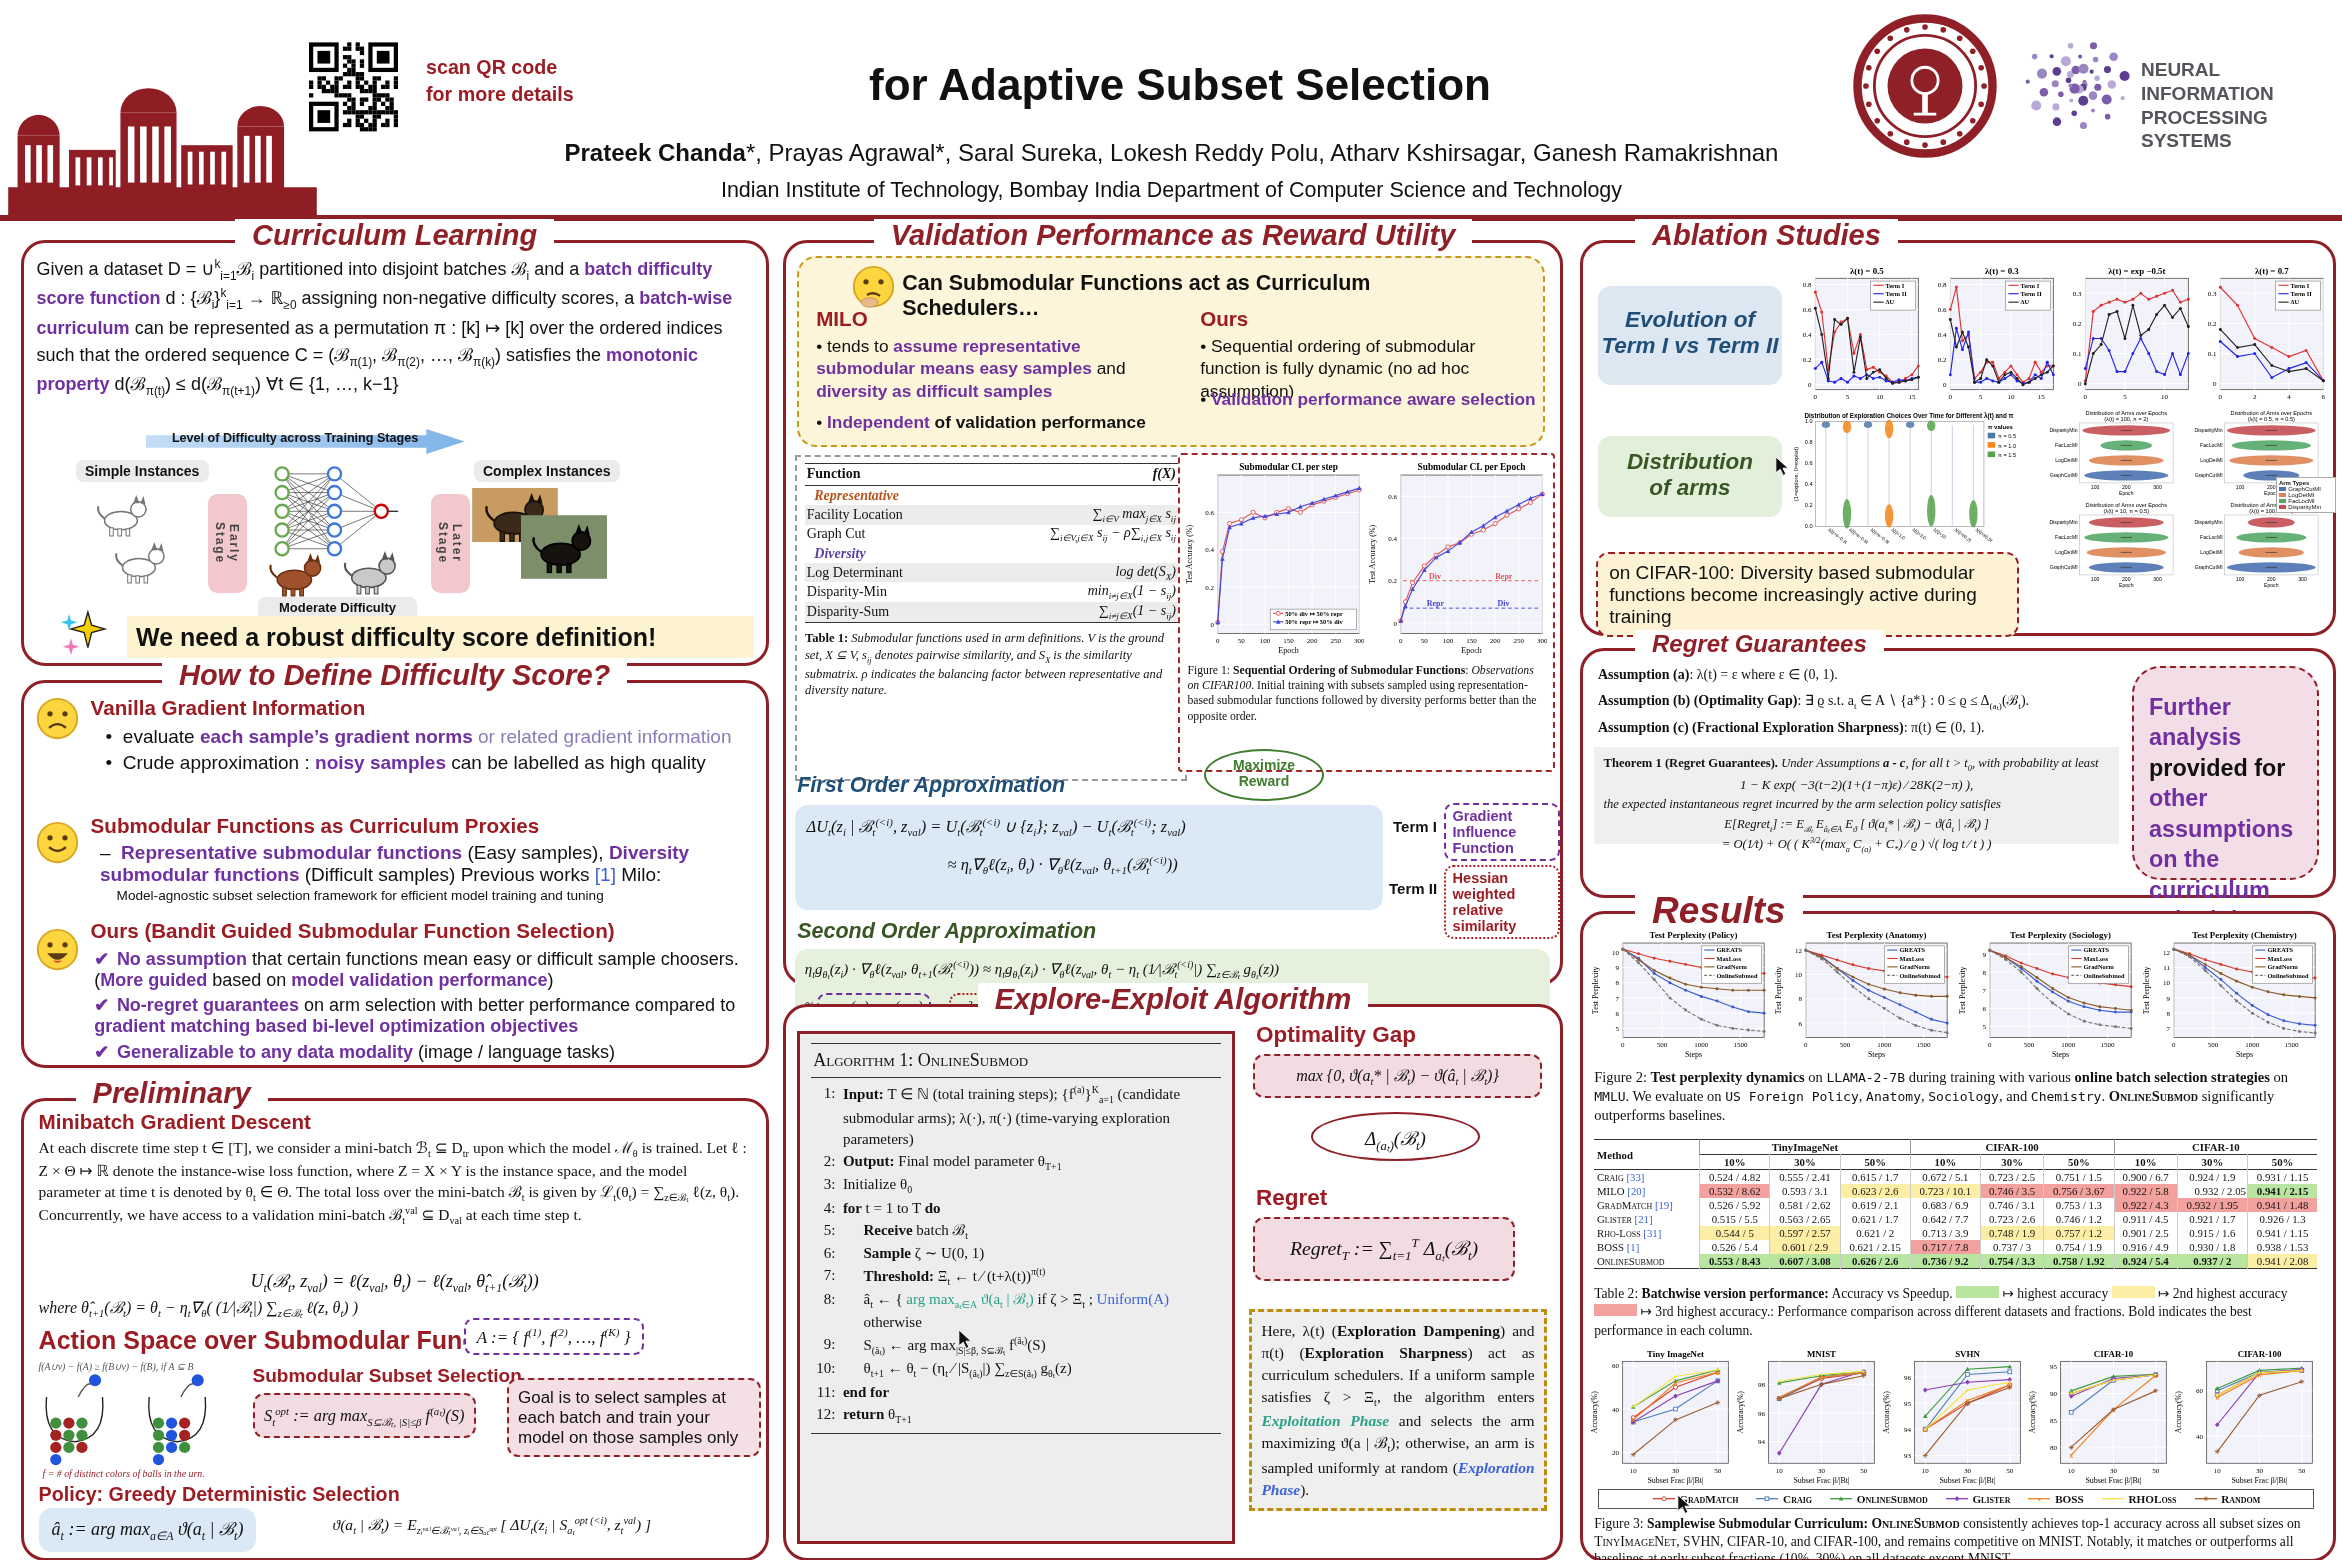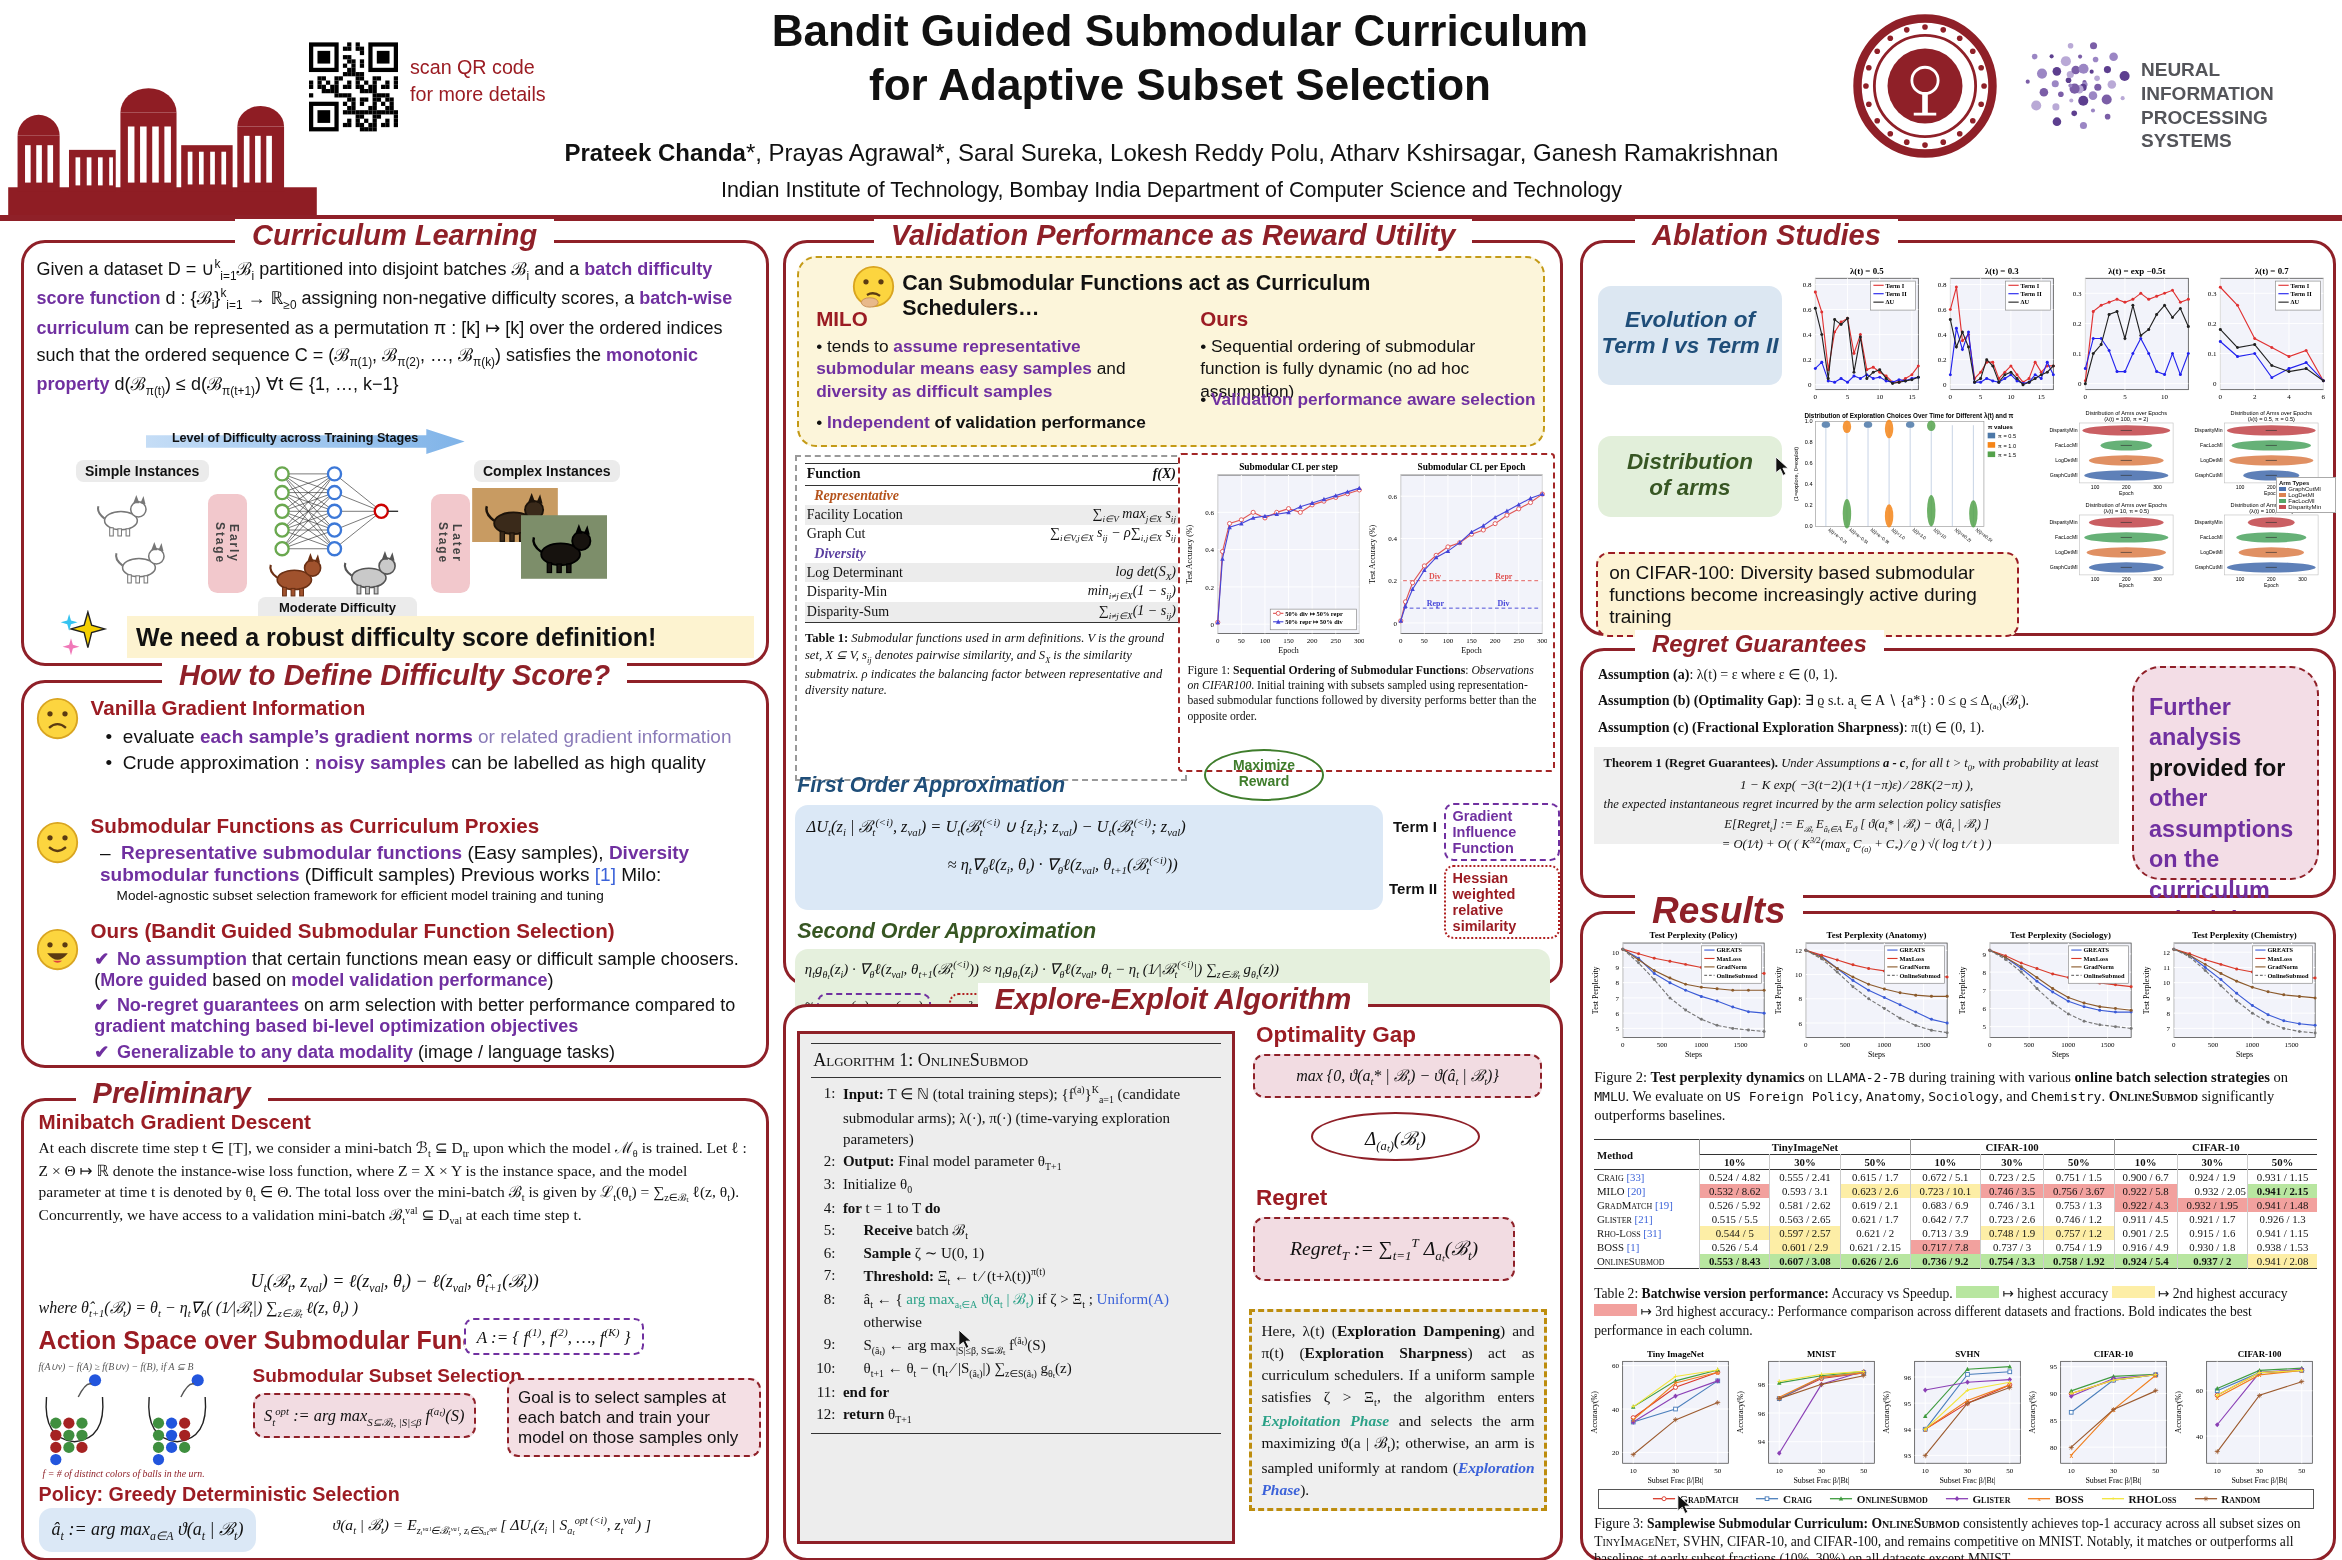--- a/index.html
+++ b/index.html
@@ -211,25 +211,24 @@
         <rect x="0" y="0" width="7" height="7" fill="#000"></rect>
         <rect x="1" y="1" width="5" height="5" fill="#fff"></rect>
         <rect x="2" y="2" width="3" height="3" fill="#000"></rect>
         <rect x="14" y="0" width="7" height="7" fill="#000"></rect>
         <rect x="15" y="1" width="5" height="5" fill="#fff"></rect>
         <rect x="16" y="2" width="3" height="3" fill="#000"></rect>
         <rect x="0" y="14" width="7" height="7" fill="#000"></rect>
         <rect x="1" y="15" width="5" height="5" fill="#fff"></rect>
         <rect x="2" y="16" width="3" height="3" fill="#000"></rect>
       </svg></div>
-<div class="abs" style="left:410px;top:54px;width:206px;color:#9b1c23;font-weight:normal;font-size:19.7px;line-height:1.35">
+<div class="abs" style="left:426px;top:54px;width:206px;color:#9b1c23;font-weight:bold;font-size:19.7px;line-height:1.35">
   <div>scan QR code</div>
   <div>for more details</div>
 </div>
-<div class="abs" style="left:646px;top:5.6px;width:1068px;text-align:center;font-weight:bold;font-size:44px">Bandit Guided Submodular Curriculum</div>
 <div class="abs" style="left:646px;top:60px;width:1068px;text-align:center;font-weight:bold;font-size:44px">for Adaptive Subset Selection</div>
 <div class="abs" style="left:375px;top:139px;width:1593px;text-align:center;font-size:24px"><span class="c-b">Prateek Chanda</span><span>*, Prayas Agrawal*, Saral Sureka, Lokesh Reddy Polu, Atharv Kshirsagar, Ganesh Ramakrishnan</span></div>
 <div class="abs" style="left:375px;top:178px;width:1593px;text-align:center;font-size:21.5px">Indian Institute of Technology, Bombay India Department of Computer Science and Technology</div>
 <div class="abs" style="left:1850px;top:11.2px;width:150px;height:150px"><svg width="150" height="150" viewBox="0 0 160 160">
         <circle cx="80" cy="80" r="72" fill="#fff" stroke="#8f2028" stroke-width="9"></circle>
         <circle cx="80" cy="80" r="54" fill="none" stroke="#8f2028" stroke-width="3"></circle>
         <circle cx="143" cy="80" r="3" fill="#8f2028"></circle>
         <circle cx="139.916740902686" cy="99.46751549634398" r="3" fill="#8f2028"></circle>
         <circle cx="130.96875683808275" cy="117.02952641312594" r="3" fill="#8f2028"></circle>
         <circle cx="117.0318875925334" cy="130.96704132411426" r="3" fill="#8f2028"></circle>

